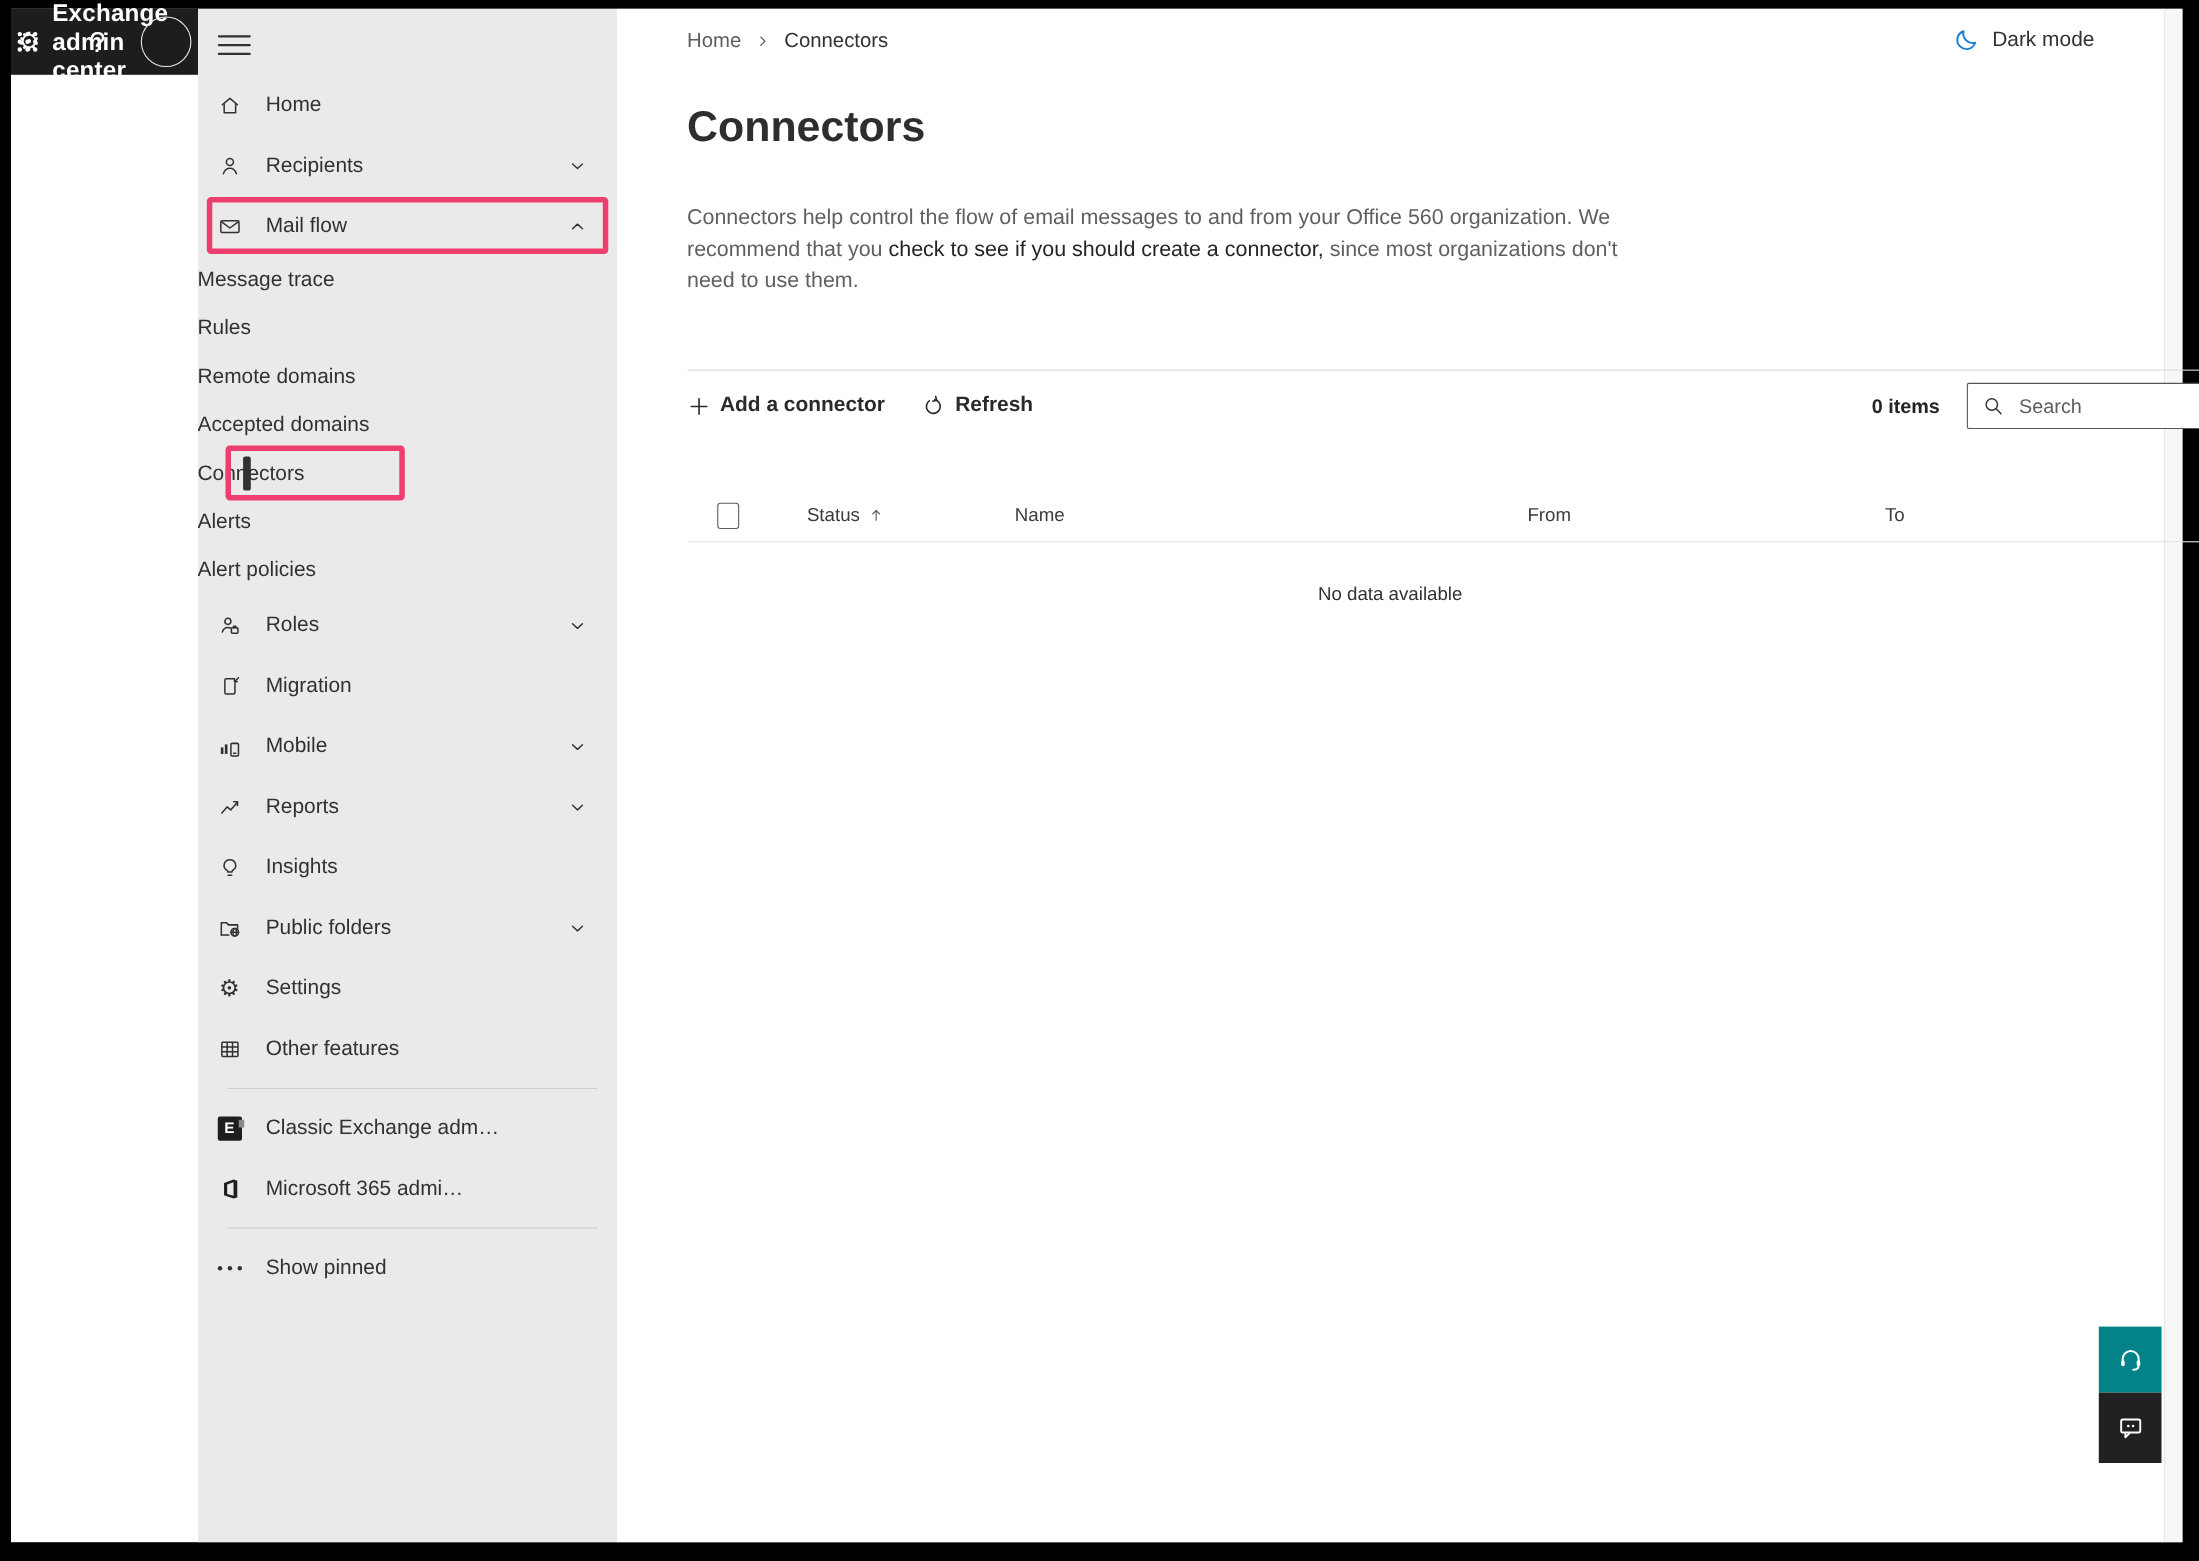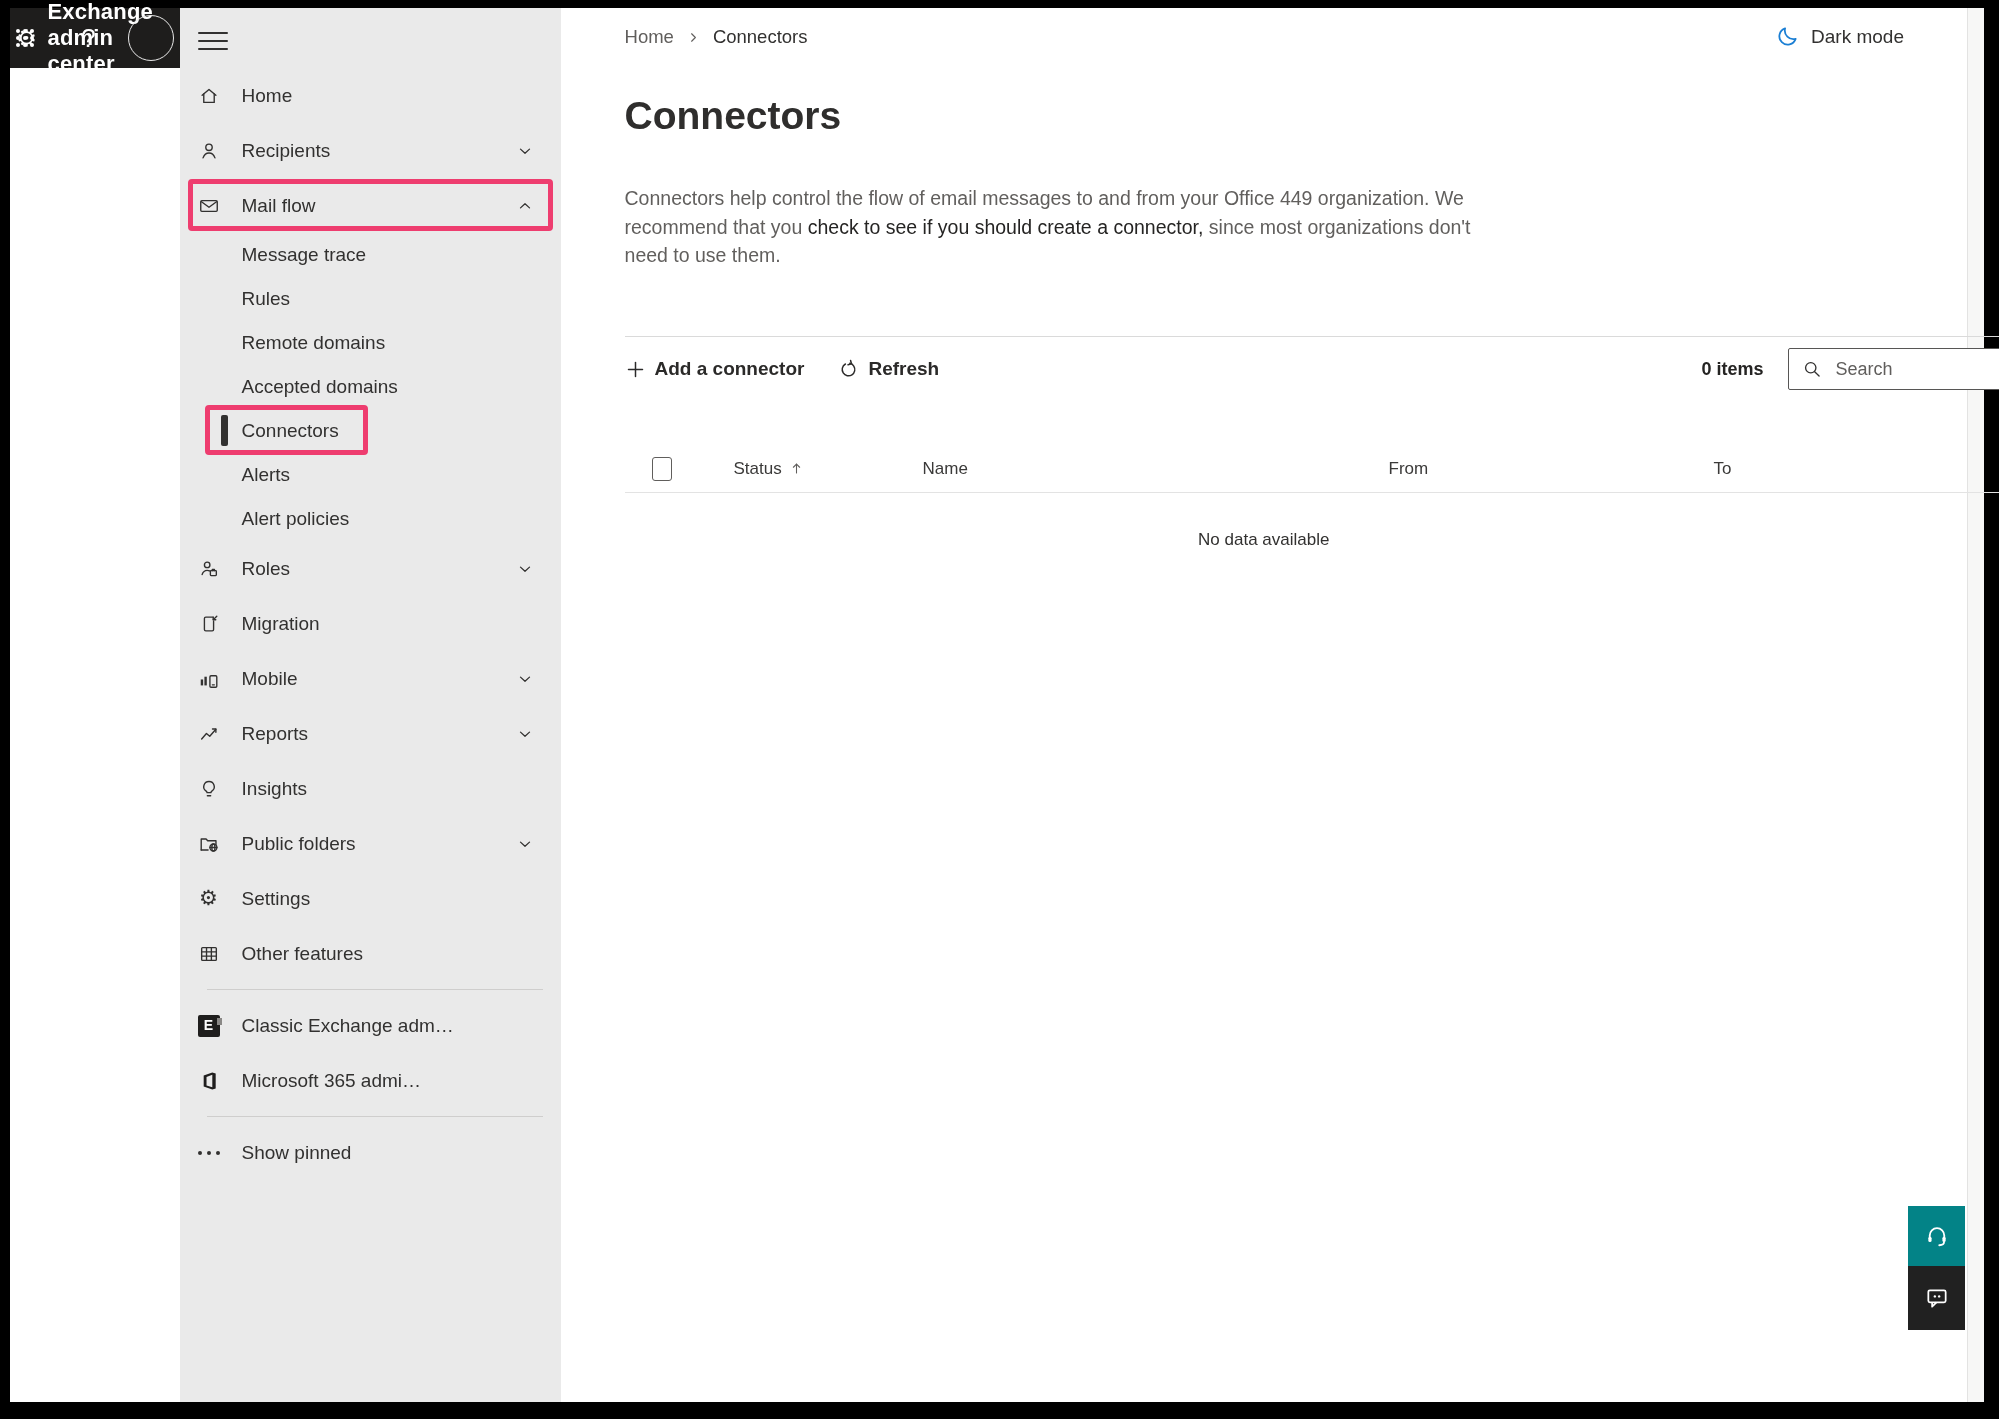--- a/index.html
+++ b/index.html
@@ -34,21 +34,21 @@
   
   .hamburger { margin:20px 0 0 18px; width:30px; height:26px; display:flex; flex-direction:column;
     justify-content:center; gap:6px; cursor:pointer; }
   .hamburger i { display:block; height:2.2px; background:#323130; border-radius:1px; }
   .nav { margin-top:14px; }
   .nav-item { position:relative; height:55px; display:flex; align-items:center; padding-left:18px;
     cursor:pointer; font-size:19px; }
   .nav-item .nico { width:22px; height:22px; display:flex; align-items:center; justify-content:center; }
   .nav-item .nlabel { margin-left:22px; }
   .chev { margin-left:auto; margin-right:27px; display:flex; }
-  .nav-sub { position:relative; height:44px; display:flex; align-items:center; padding-left:62px;
+  .nav-sub { position:relative; height:44px; display:flex; align-items:center; 
     cursor:pointer; font-size:19px; }
   .selbar { position:absolute; left:41px; top:6px; width:7px; height:31px; background:#323130; border-radius:2px; }
   .anno { position:absolute; border:5px solid #ee3d6f; border-radius:4px; pointer-events:none; z-index:3; }
   .anno-mailflow { left:8px; right:8px; top:1px; bottom:2px; }
   .anno-connectors { left:25px; width:163px; top:-4px; height:50px; }
   .side-divider { height:1px; background:#cfcecd; margin:8px 18px 8px 27px; }
   .gear-glyph { font-size:21px; line-height:1; color:#323130; font-family:"DejaVu Sans",sans-serif; }
   .gear-glyph.white { color:#fff; font-size:23px; }
   .ex-logo { position:relative; width:22px; height:22px; background:#1f1e1d; border-radius:2px;
     color:#fff; font-weight:700; font-size:14px; display:flex; align-items:center; justify-content:center; }
@@ -379,21 +379,21 @@
 
       <div class="darkmode">
         <svg width="25" height="25" viewBox="0 0 24 24" fill="none" stroke="#1b7fd4" stroke-width="1.7" stroke-linecap="round" stroke-linejoin="round">
           <path d="M19.8 14.3A8.3 8.3 0 0 1 9.7 4.2a8 8 0 1 0 10.1 10.1z"></path>
         </svg>
         <span>Dark mode</span>
       </div>
 
       <h1 class="page-title">Connectors</h1>
 
-      <p class="desc"><span>Connectors help control the flow of email messages to and from your Office 449 organization. We recommend that you </span><span class="dlink">check to see if you should create a connector,</span><span> since most organizations don't need to use them.</span></p>
+      <p class="desc"><span>Connectors help control the flow of email messages to and from your Office 560 organization. We recommend that you </span><span class="dlink">check to see if you should create a connector,</span><span> since most organizations don't need to use them.</span></p>
 
       <div class="hline"></div>
 
       <div class="toolbar">
         <div class="tb-btn">
           <svg width="21" height="21" viewBox="0 0 24 24" fill="none" stroke="#2b2a29" stroke-width="1.7" stroke-linecap="round">
             <line x1="12" y1="4" x2="12" y2="20"></line>
               <line x1="4" y1="12" x2="20" y2="12"></line>
           </svg>
           <span>Add a connector</span>

